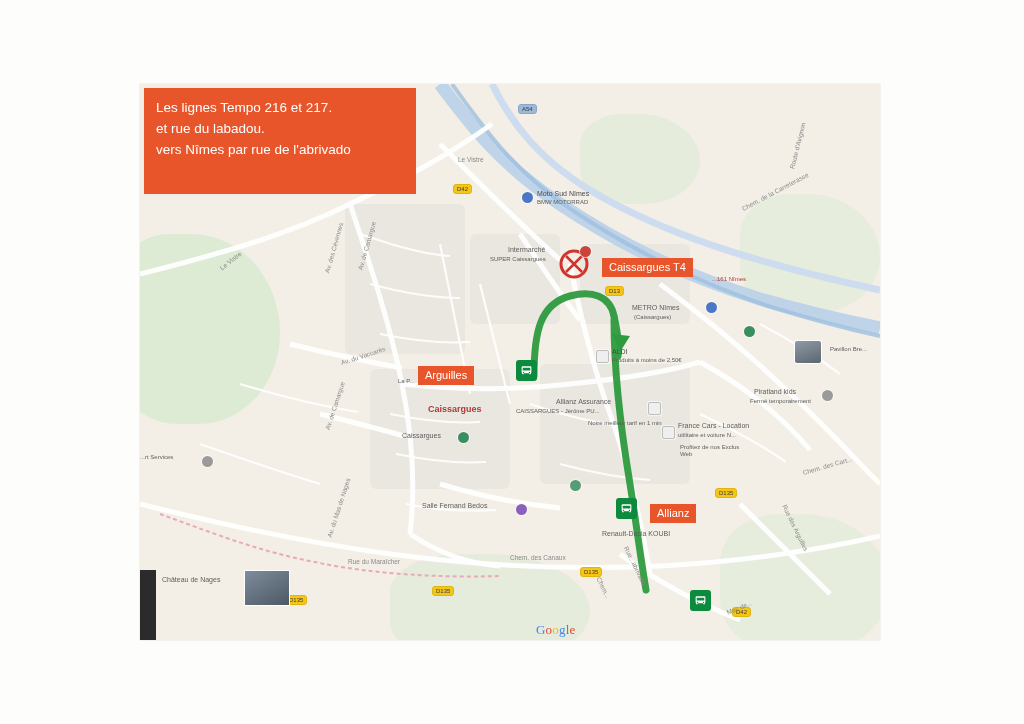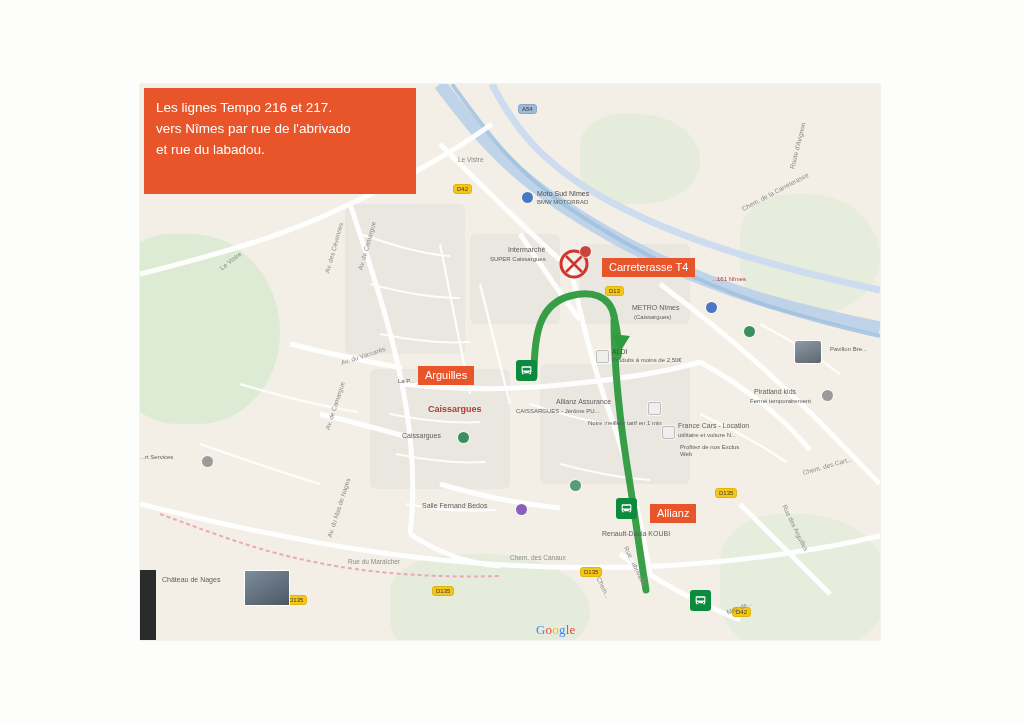--- a/index.html
+++ b/index.html
@@ -351,27 +351,27 @@
       <svg width="13" height="13" viewBox="0 0 24 24">
         <path fill="#ffffff" d="M5 4h14a2 2 0 0 1 2 2v9a2 2 0 0 1-1 1.7V19h-3v-2H7v2H4v-2.3A2 2 0 0 1 3 15V6a2 2 0 0 1 2-2zm0 3v5h14V7H5zm1.5 7.5a1.3 1.3 0 1 0 0 2.6 1.3 1.3 0 0 0 0-2.6zm11 0a1.3 1.3 0 1 0 0 2.6 1.3 1.3 0 0 0 0-2.6z"></path>
       </svg>
     </div>
     <div class="bus-marker" style="left:550px;top:506px;">
       <svg width="13" height="13" viewBox="0 0 24 24">
         <path fill="#ffffff" d="M5 4h14a2 2 0 0 1 2 2v9a2 2 0 0 1-1 1.7V19h-3v-2H7v2H4v-2.3A2 2 0 0 1 3 15V6a2 2 0 0 1 2-2zm0 3v5h14V7H5zm1.5 7.5a1.3 1.3 0 1 0 0 2.6 1.3 1.3 0 0 0 0-2.6zm11 0a1.3 1.3 0 1 0 0 2.6 1.3 1.3 0 0 0 0-2.6z"></path>
       </svg>
     </div>
 
-    <div class="stop-tag" style="left:462px;top:174px;">Carreterasse T4</div>
+    <div class="stop-tag" style="left:462px;top:174px;">Caissargues T4</div>
     <div class="stop-tag" style="left:278px;top:282px;">Arguilles</div>
     <div class="stop-tag" style="left:510px;top:420px;">Allianz</div>
 
     <div id="google-wm">
       <span>G</span><span>o</span><span>o</span><span>g</span><span>l</span><span>e</span>
     </div>
   </div>
 
   <div id="title-box">
     <div>Les lignes Tempo 216 et 217.</div>
+    <div>et rue du labadou.</div>
     <div> vers Nîmes par rue de l'abrivado</div>
-    <div>et rue du labadou.</div>
   </div>
 </div>
 
 </body></html>

